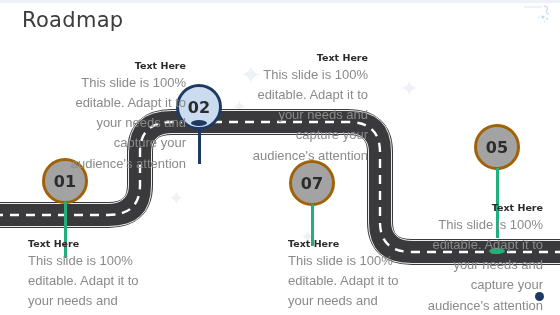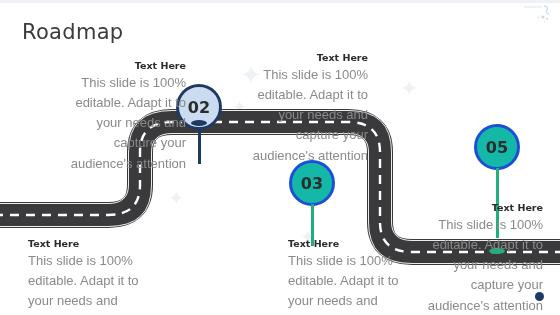--- a/index.html
+++ b/index.html
@@ -21,21 +21,21 @@
   
   #top-rule {
     position: absolute;
     left: 0; top: 0;
     width: 560px; height: 3px;
     background: #eef2f6;
   }
   #page-title {
     position: absolute;
     left: 22px;
-    top: 20px;
+    top: 8px;
     font-size: 21px;
     font-weight: 400;
     letter-spacing: 0.3px;
     color: #3c3c3c;
     font-family: "DejaVu Sans", sans-serif;
   }
 
   
   #corner-mark {
     position: absolute;
@@ -112,22 +112,22 @@
   .marker .foot {
     position: absolute;
     left: 50%;
     width: 16px; height: 6px;
     margin-left: -8px;
     border-radius: 50%;
   }
 
   
   .marker.green .ball {
-    background: #14b8a6;
-    border: 3px solid #1d4ed8;
+    background: #a3a3a3;
+    border: 3px solid #a16207;
   }
   .marker.green .tail { background: #20b07c; }
   .marker.green .stem { background: #20b07c; }
   .marker.green .foot { background: #20b07c; }
 
   
   .marker.navy .ball {
     background: #cbdcf0;
     border: 3px solid #1e3a63;
   }
@@ -221,34 +221,42 @@
              Q 140 215 140 185
              L 140 152
              Q 140 122 172 122
              L 348 122
              Q 380 122 380 152
              L 380 222
              Q 380 252 412 252
              L 566 252" fill="none" stroke="#ffffff" stroke-width="2.4" stroke-dasharray="9 7"></path>
   </svg>
 
+  <div class="marker green" style="left:42px; top:158px;">
+    <div class="pin">
+      <div class="tail"></div>
+      <div class="ball">01</div>
+    </div>
+    <div class="stem" style="height:56px;"></div>
+
+  </div>
 
   <div class="marker navy" style="left:176px; top:84px;">
     <div class="pin">
       <div class="tail"></div>
       <div class="ball">02</div>
     </div>
     <div class="stem" style="height:36px;"></div>
     <div class="foot" style="top:36px;"></div>
   </div>
 
   <div class="marker green" style="left:289px; top:160px;">
     <div class="pin">
       <div class="tail"></div>
-      <div class="ball">03</div>
+      <div class="ball">07</div>
     </div>
     <div class="stem" style="height:42px;"></div>
 
   </div>
 
 
   <div class="marker green" style="left:474px; top:124px;">
     <div class="pin">
       <div class="tail"></div>
       <div class="ball">05</div>

